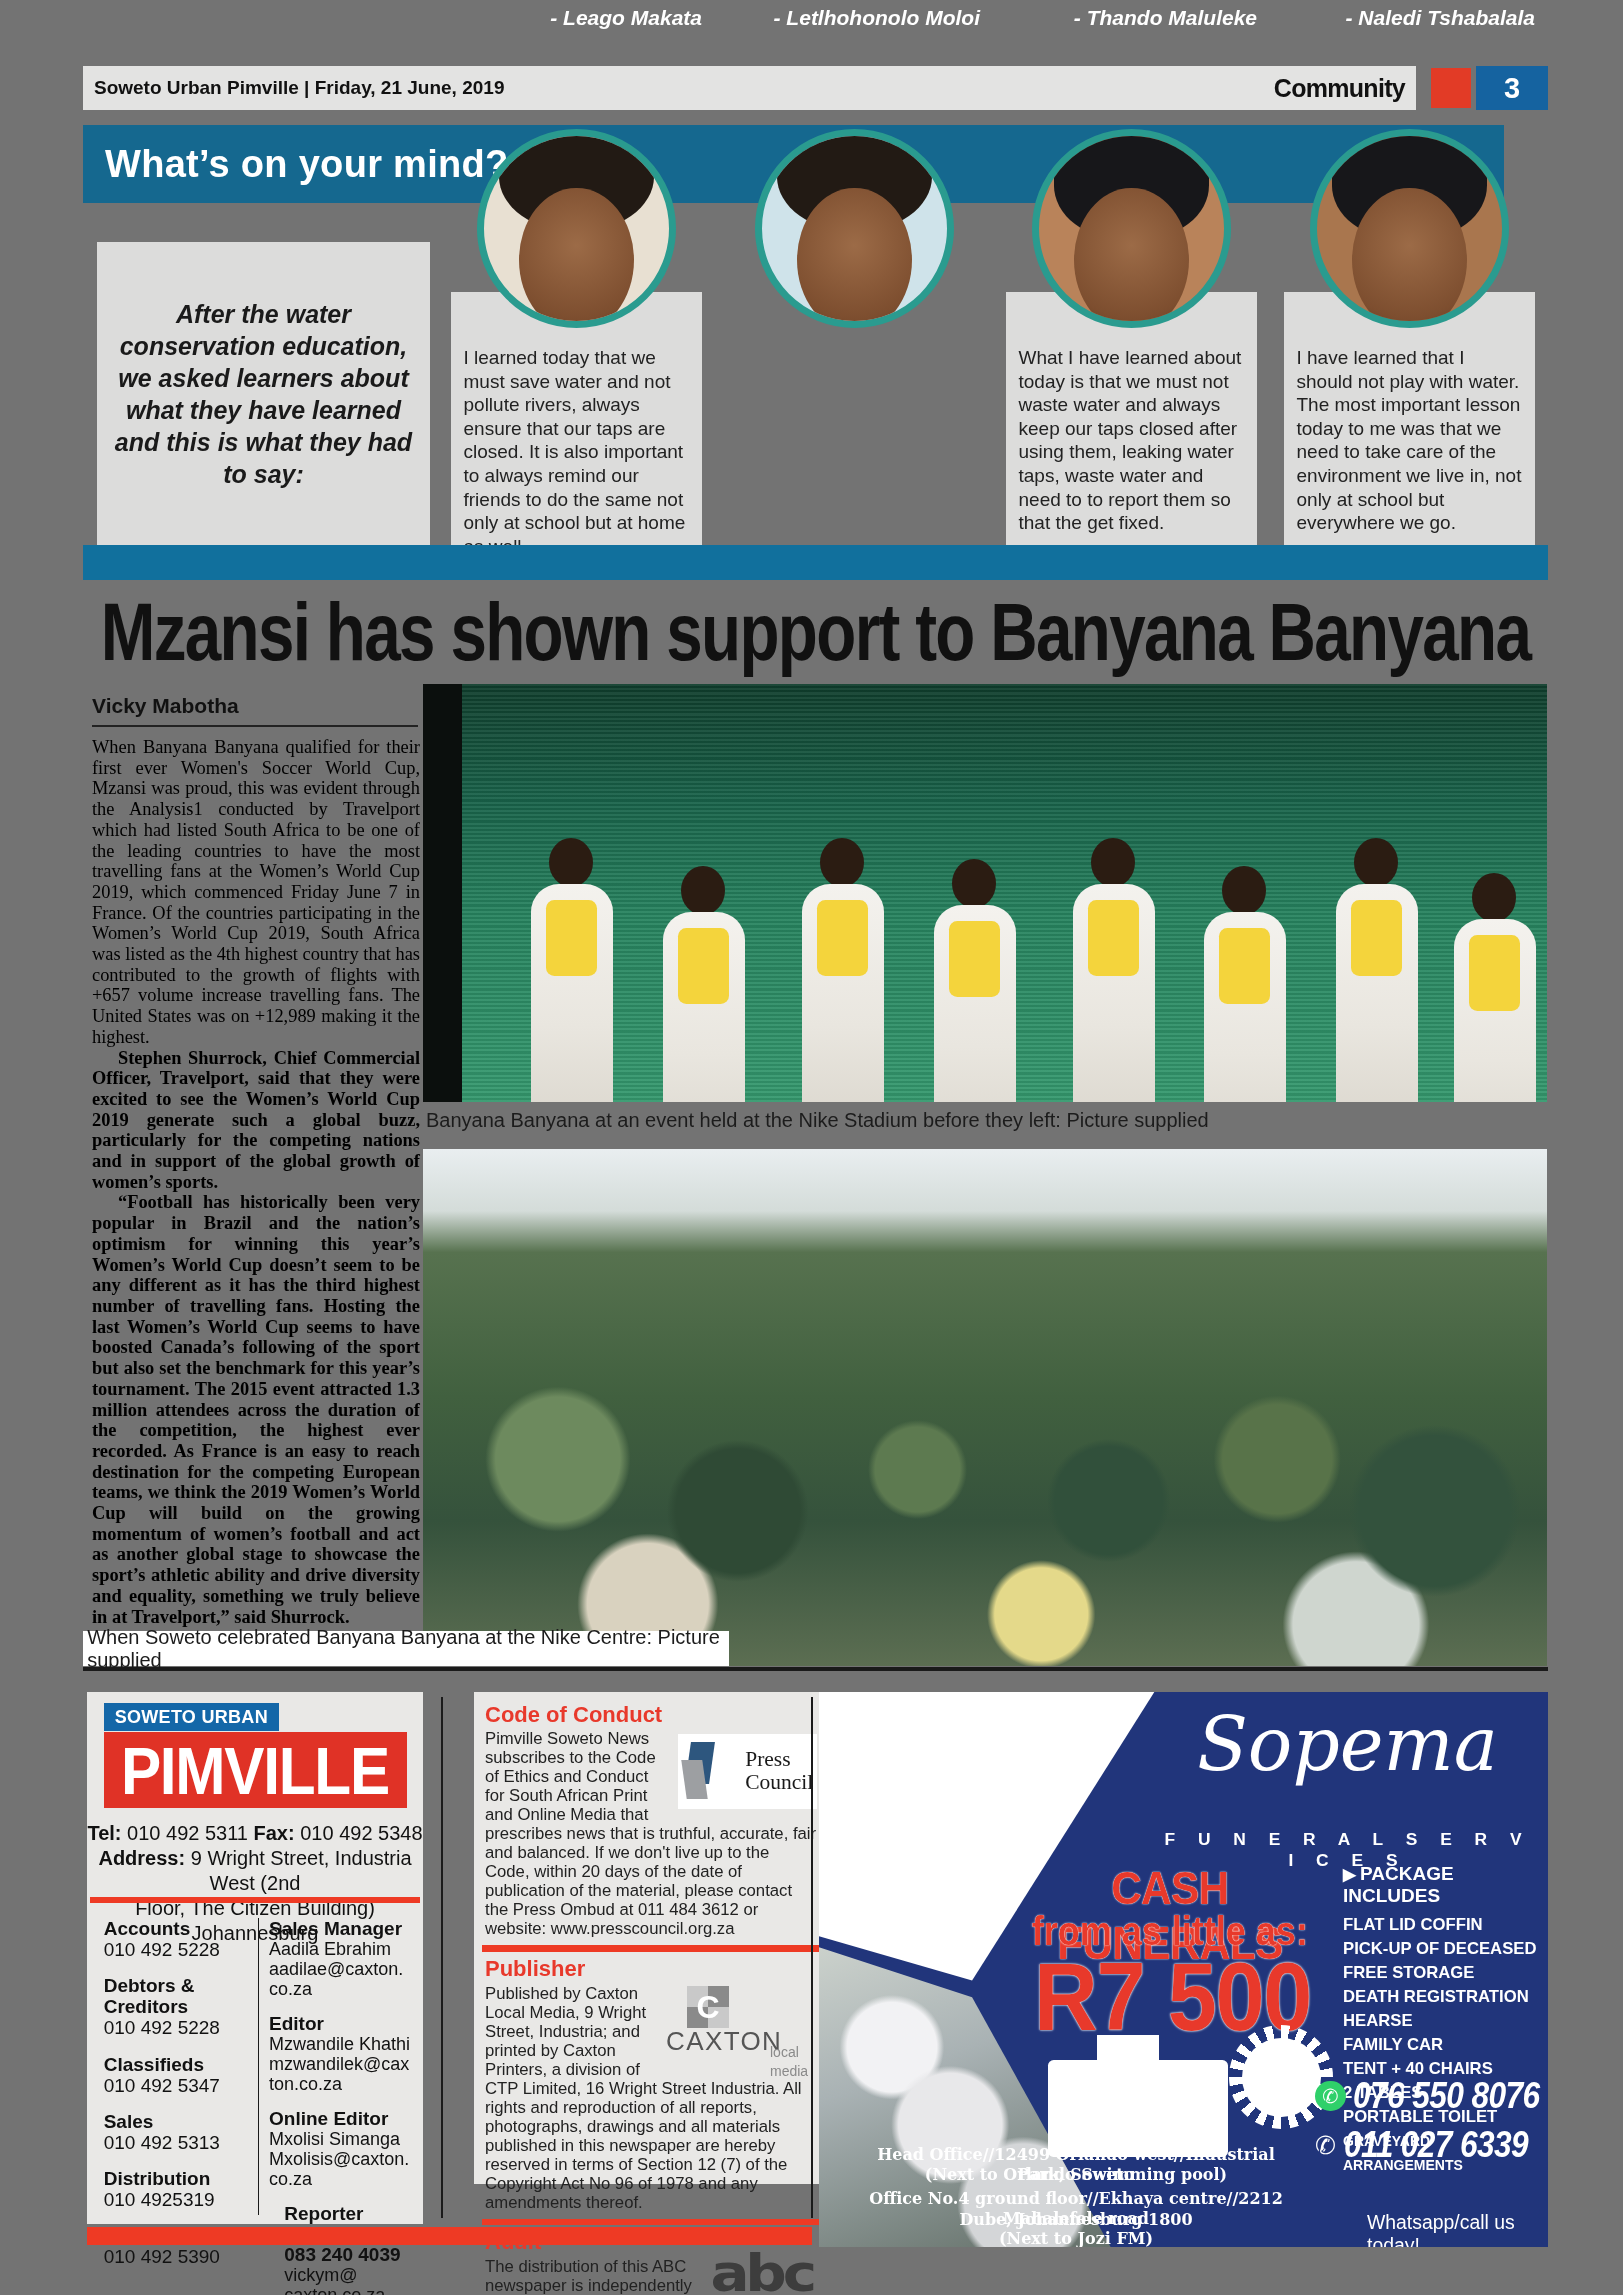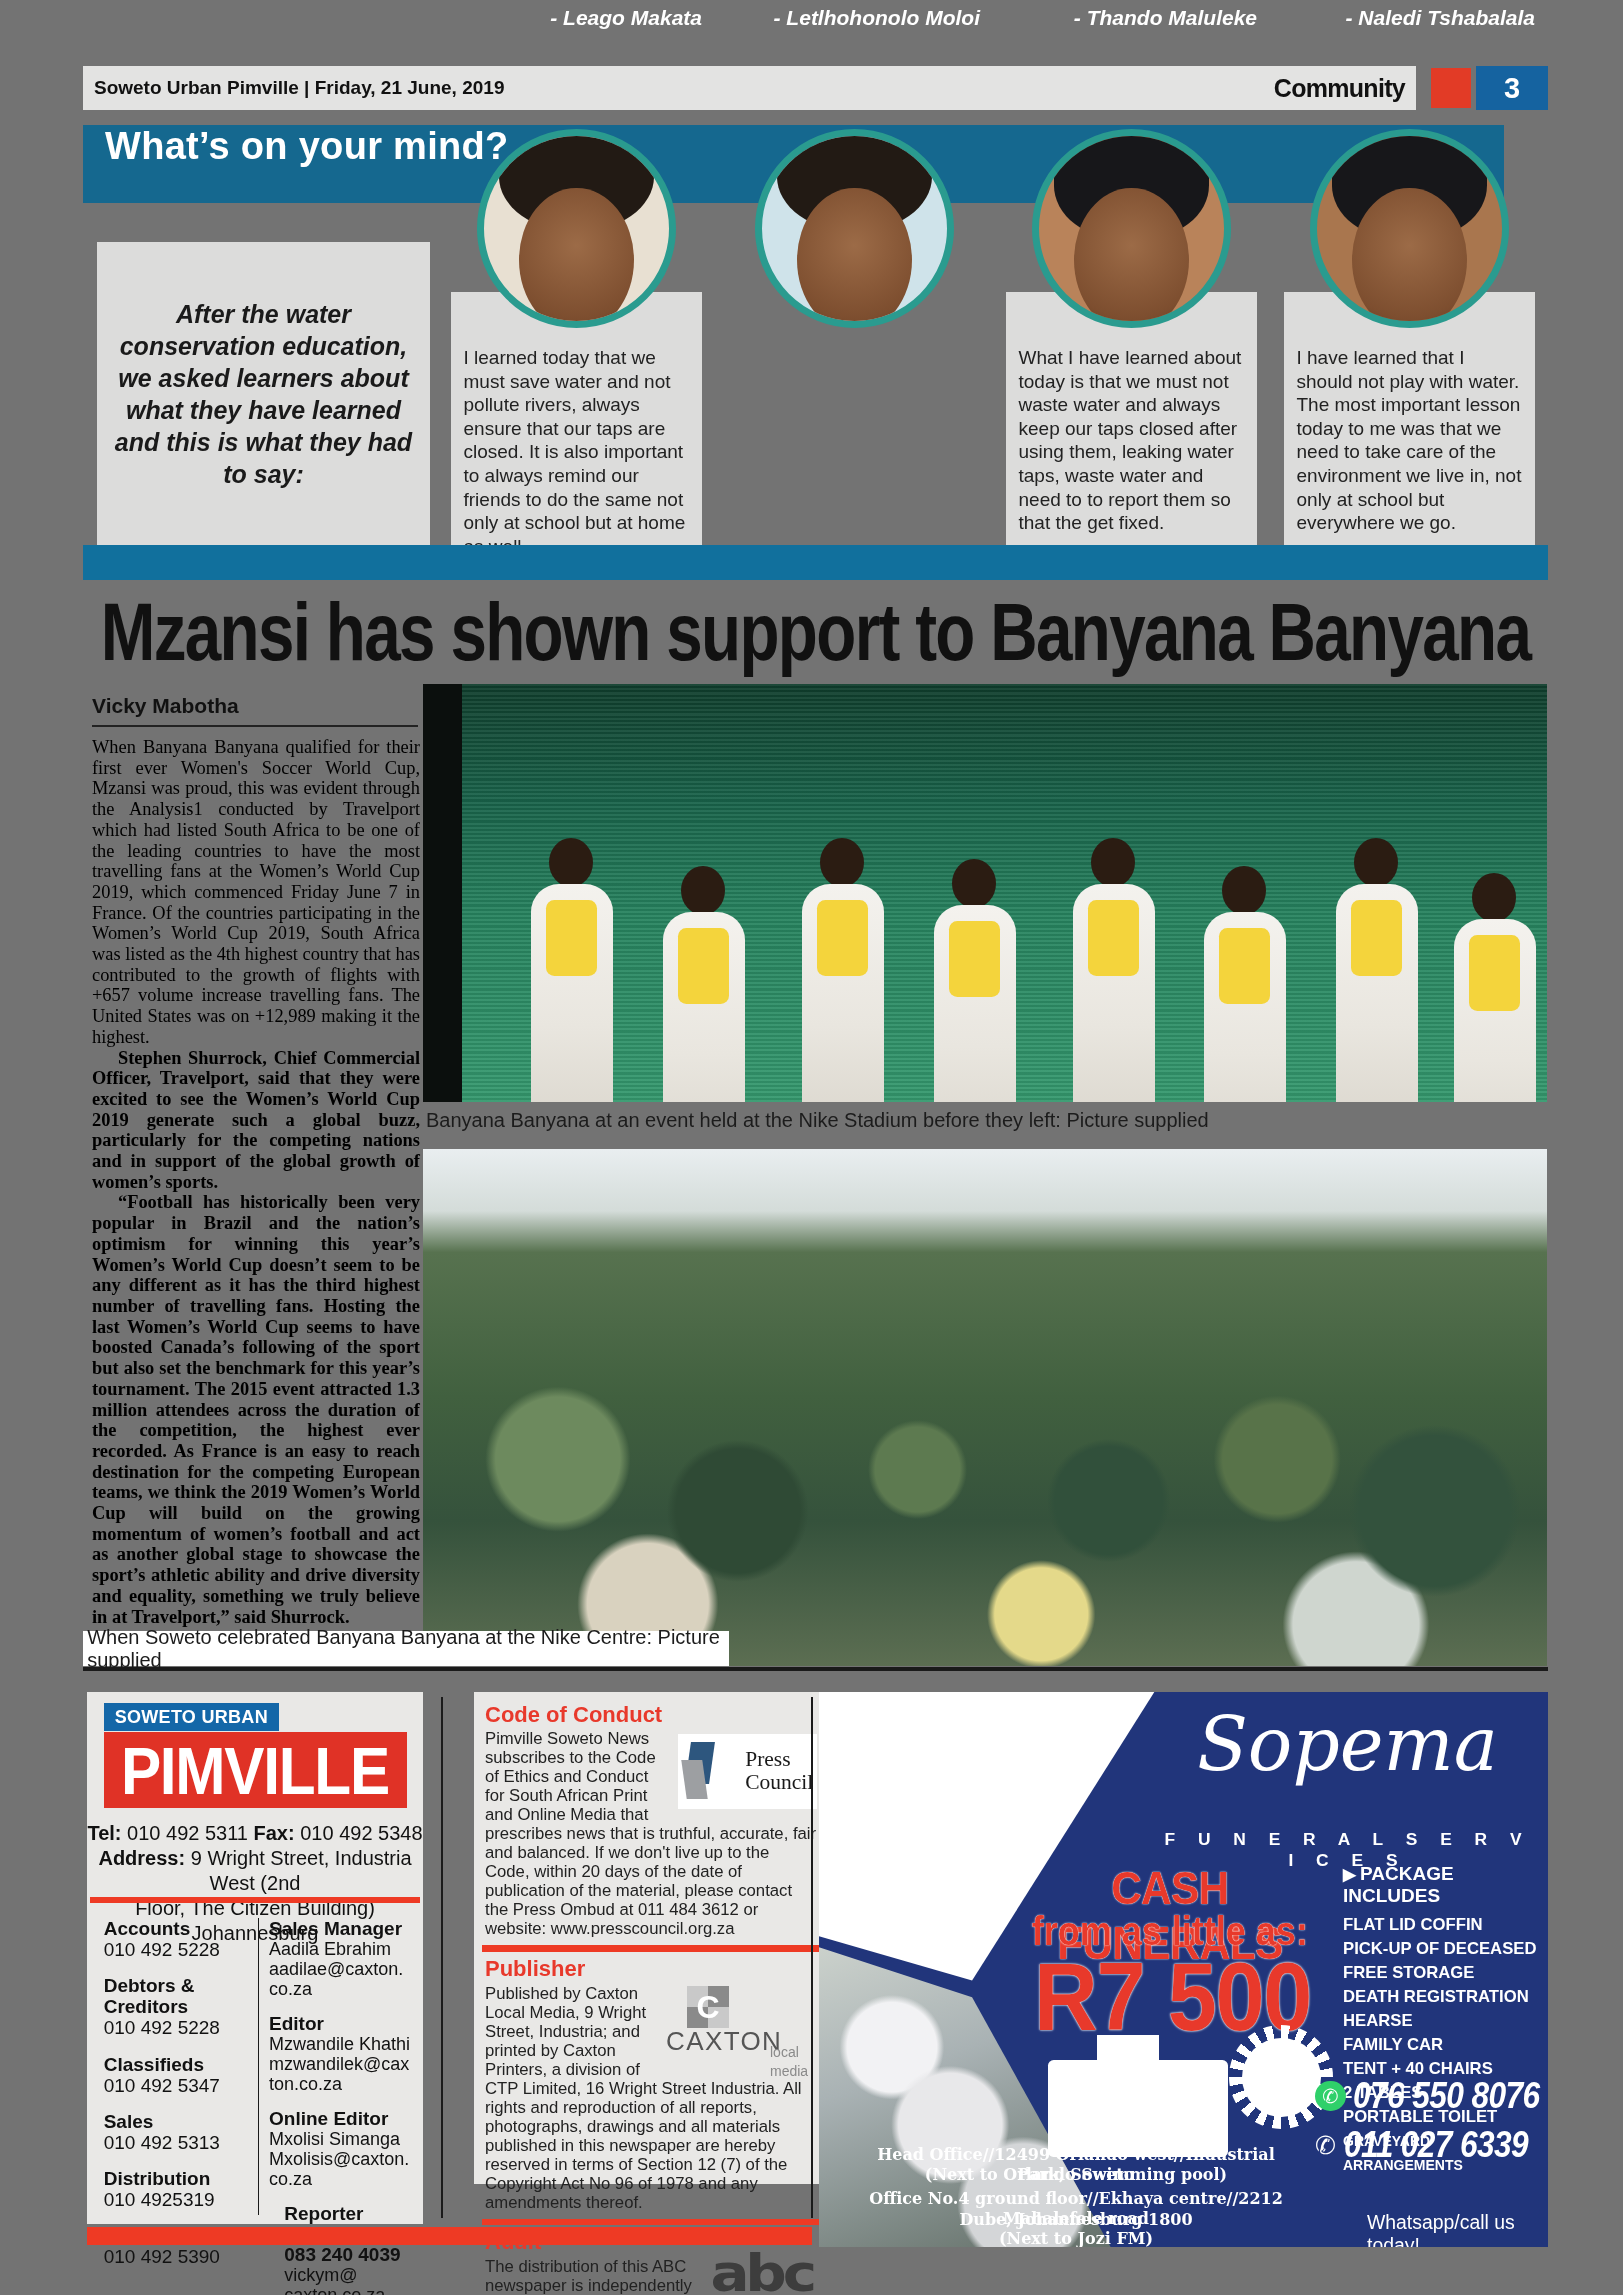--- a/index.html
+++ b/index.html
@@ -10,21 +10,21 @@
   .topbar{position:absolute;left:83px;top:66px;width:1333px;height:44px;background:#e3e3e2;
           display:flex;align-items:center;justify-content:space-between;padding:0 11px;box-sizing:border-box;}
   .topbar-left{font-size:19px;font-weight:bold;}
   .topbar-section{font-size:25px;font-weight:bold;letter-spacing:-0.7px;}
   .red-square{position:absolute;left:1431px;top:68px;width:40px;height:40px;background:#e23b26;}
   .pagenum-box{position:absolute;left:1476px;top:66px;width:72px;height:44px;background:#1563a0;
                display:flex;align-items:center;justify-content:center;color:#fff;font-size:29px;font-weight:bold;}
 
   
   .vox-title-bar{position:absolute;left:83px;top:125px;width:1421px;height:78px;background:#15688f;
-                 display:flex;}
+                 display:flex;align-items:center;}
   .vox-title-bar span{color:#fff;font-size:38px;font-weight:600;padding-left:22px;letter-spacing:0.3px;}
   .intro-box{position:absolute;left:97px;top:242px;width:333px;height:303px;background:#dcdcdb;
              display:flex;align-items:center;justify-content:center;}
   .intro-box p{margin:0;padding:0 15.3px;font-size:25px;line-height:32px;font-weight:bold;font-style:italic;
                text-align:center;color:#1a1a1a;}
   .vox-col{position:absolute;top:125px;width:251px;height:455px;}
   .quote-box{position:absolute;left:0;top:167px;width:251px;height:253px;background:#dcdcdb;box-sizing:border-box;
              padding:54px 12.5px 0 12.5px;}
   .quote-box p{margin:0;font-size:19px;line-height:23.6px;color:#222;}
   .portrait{position:absolute;left:26px;top:4.2px;width:185px;height:185px;border-radius:50%;

